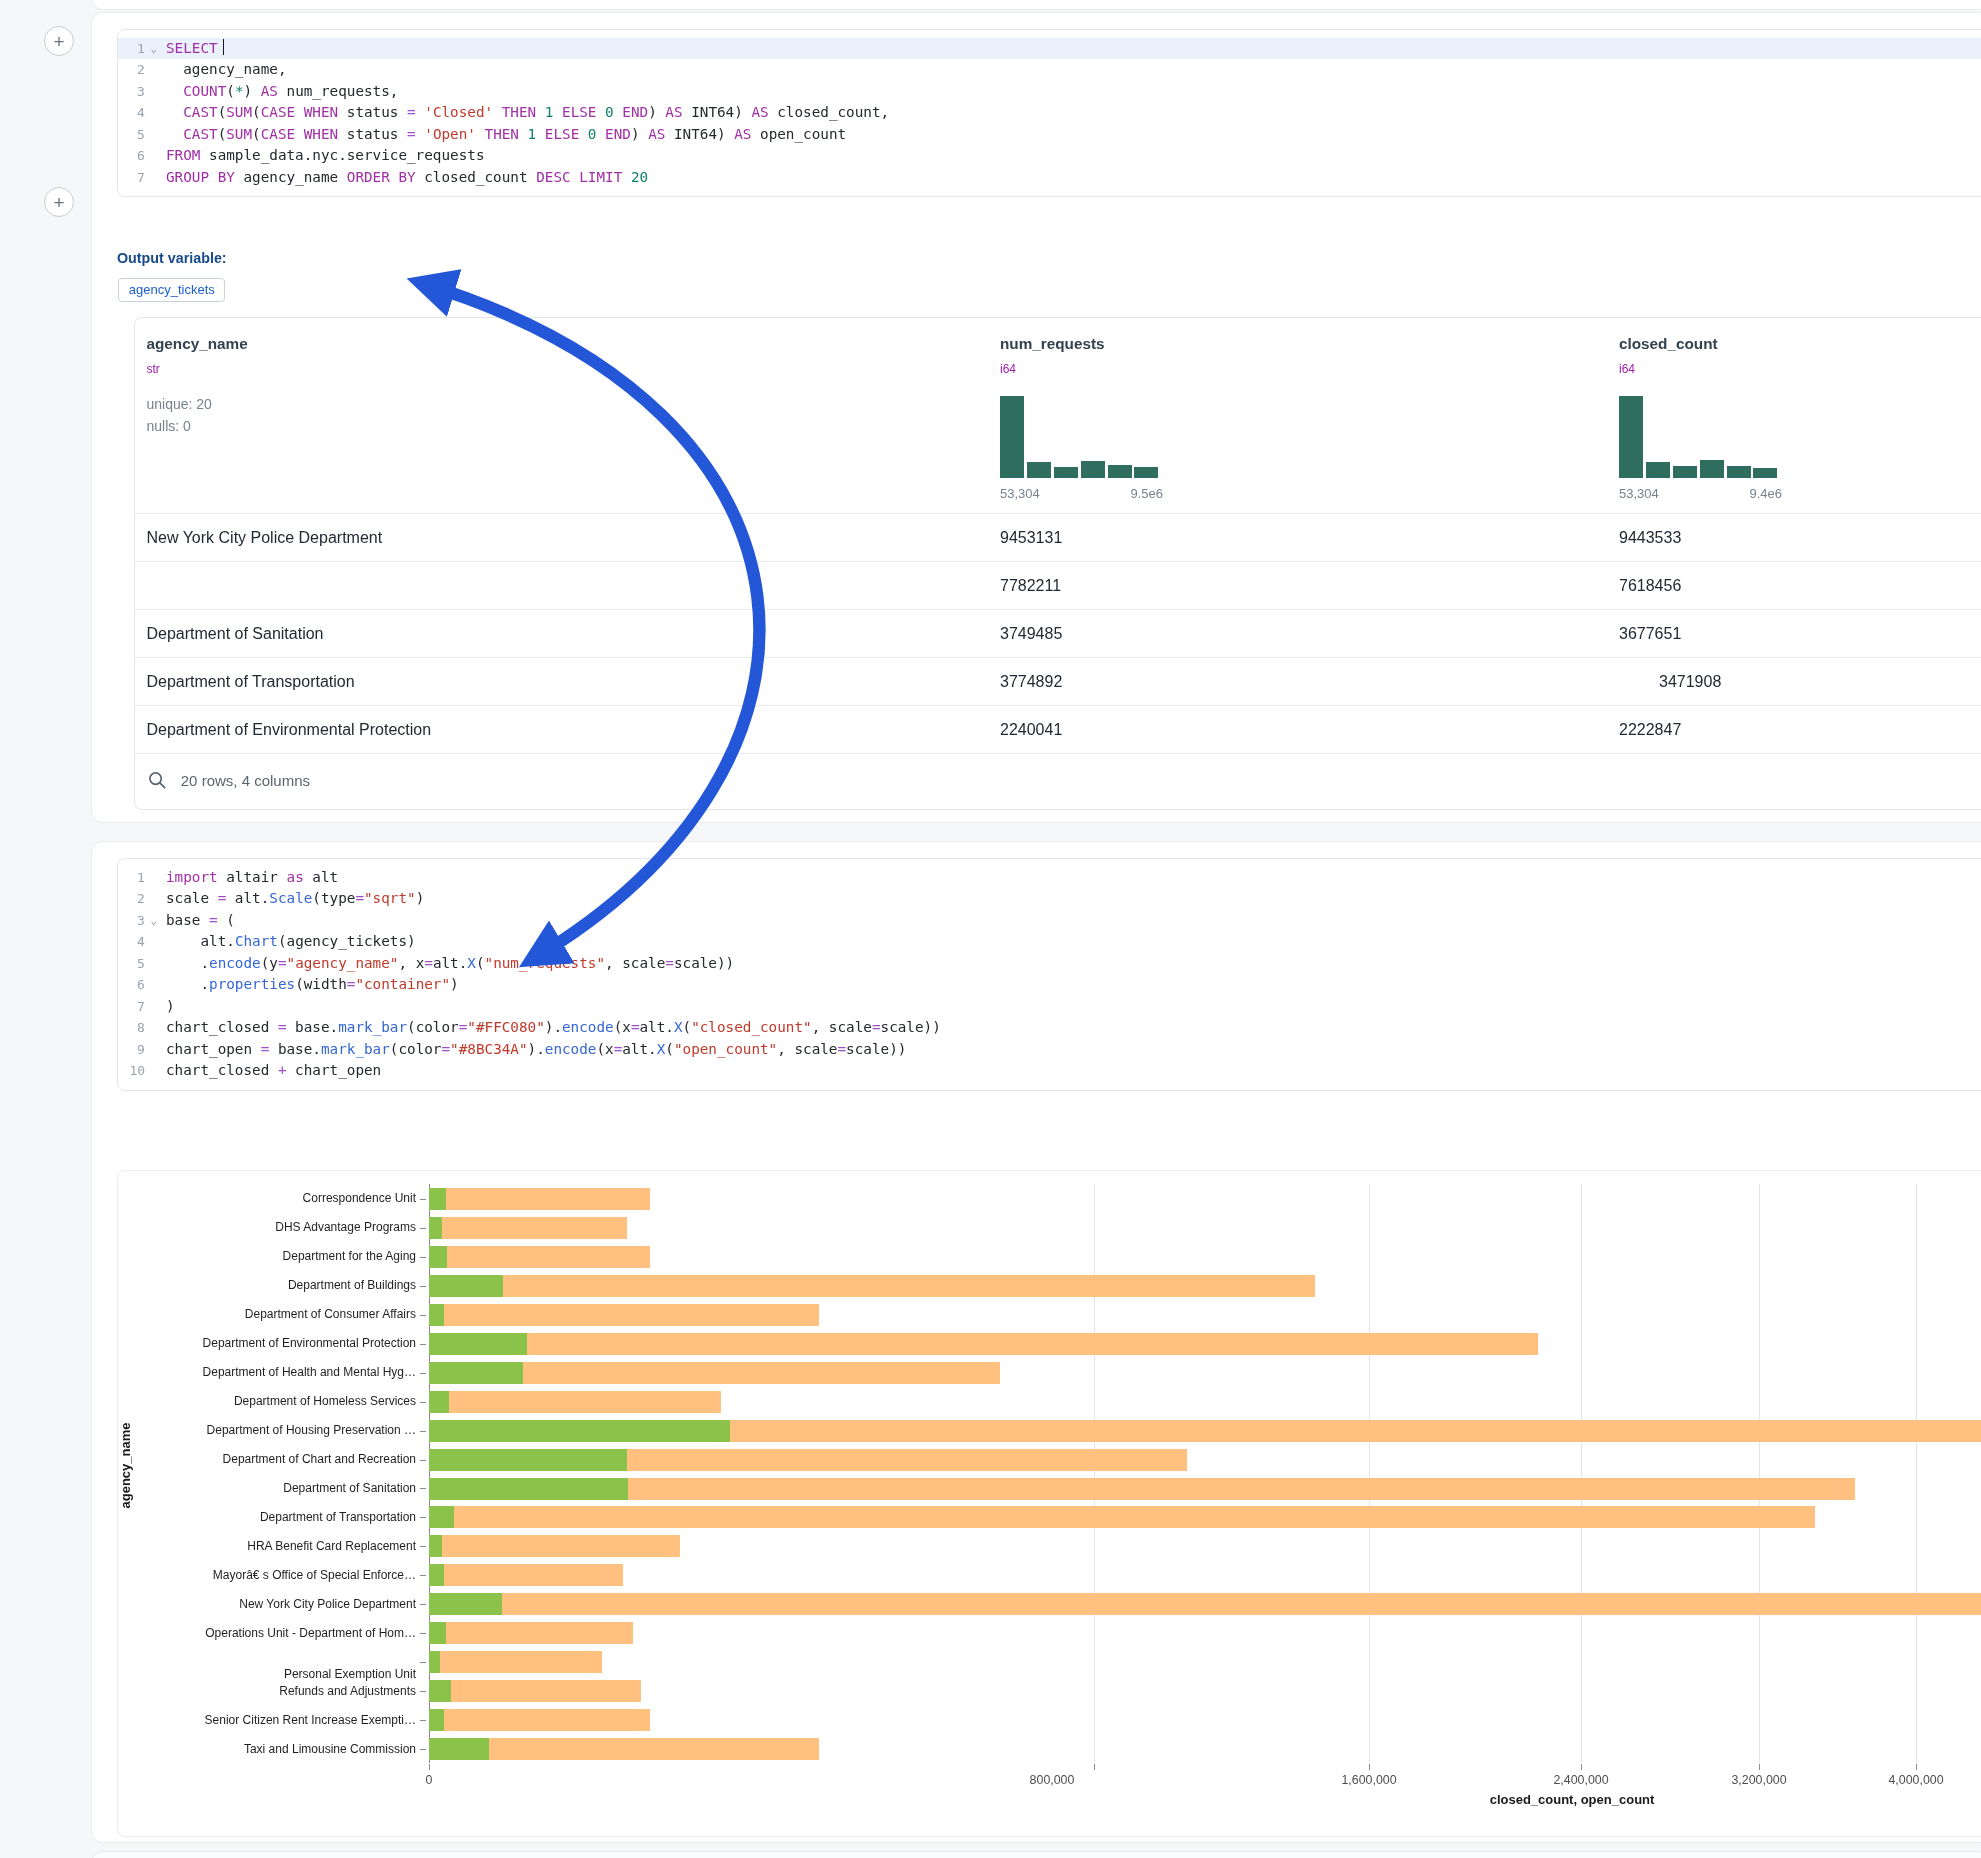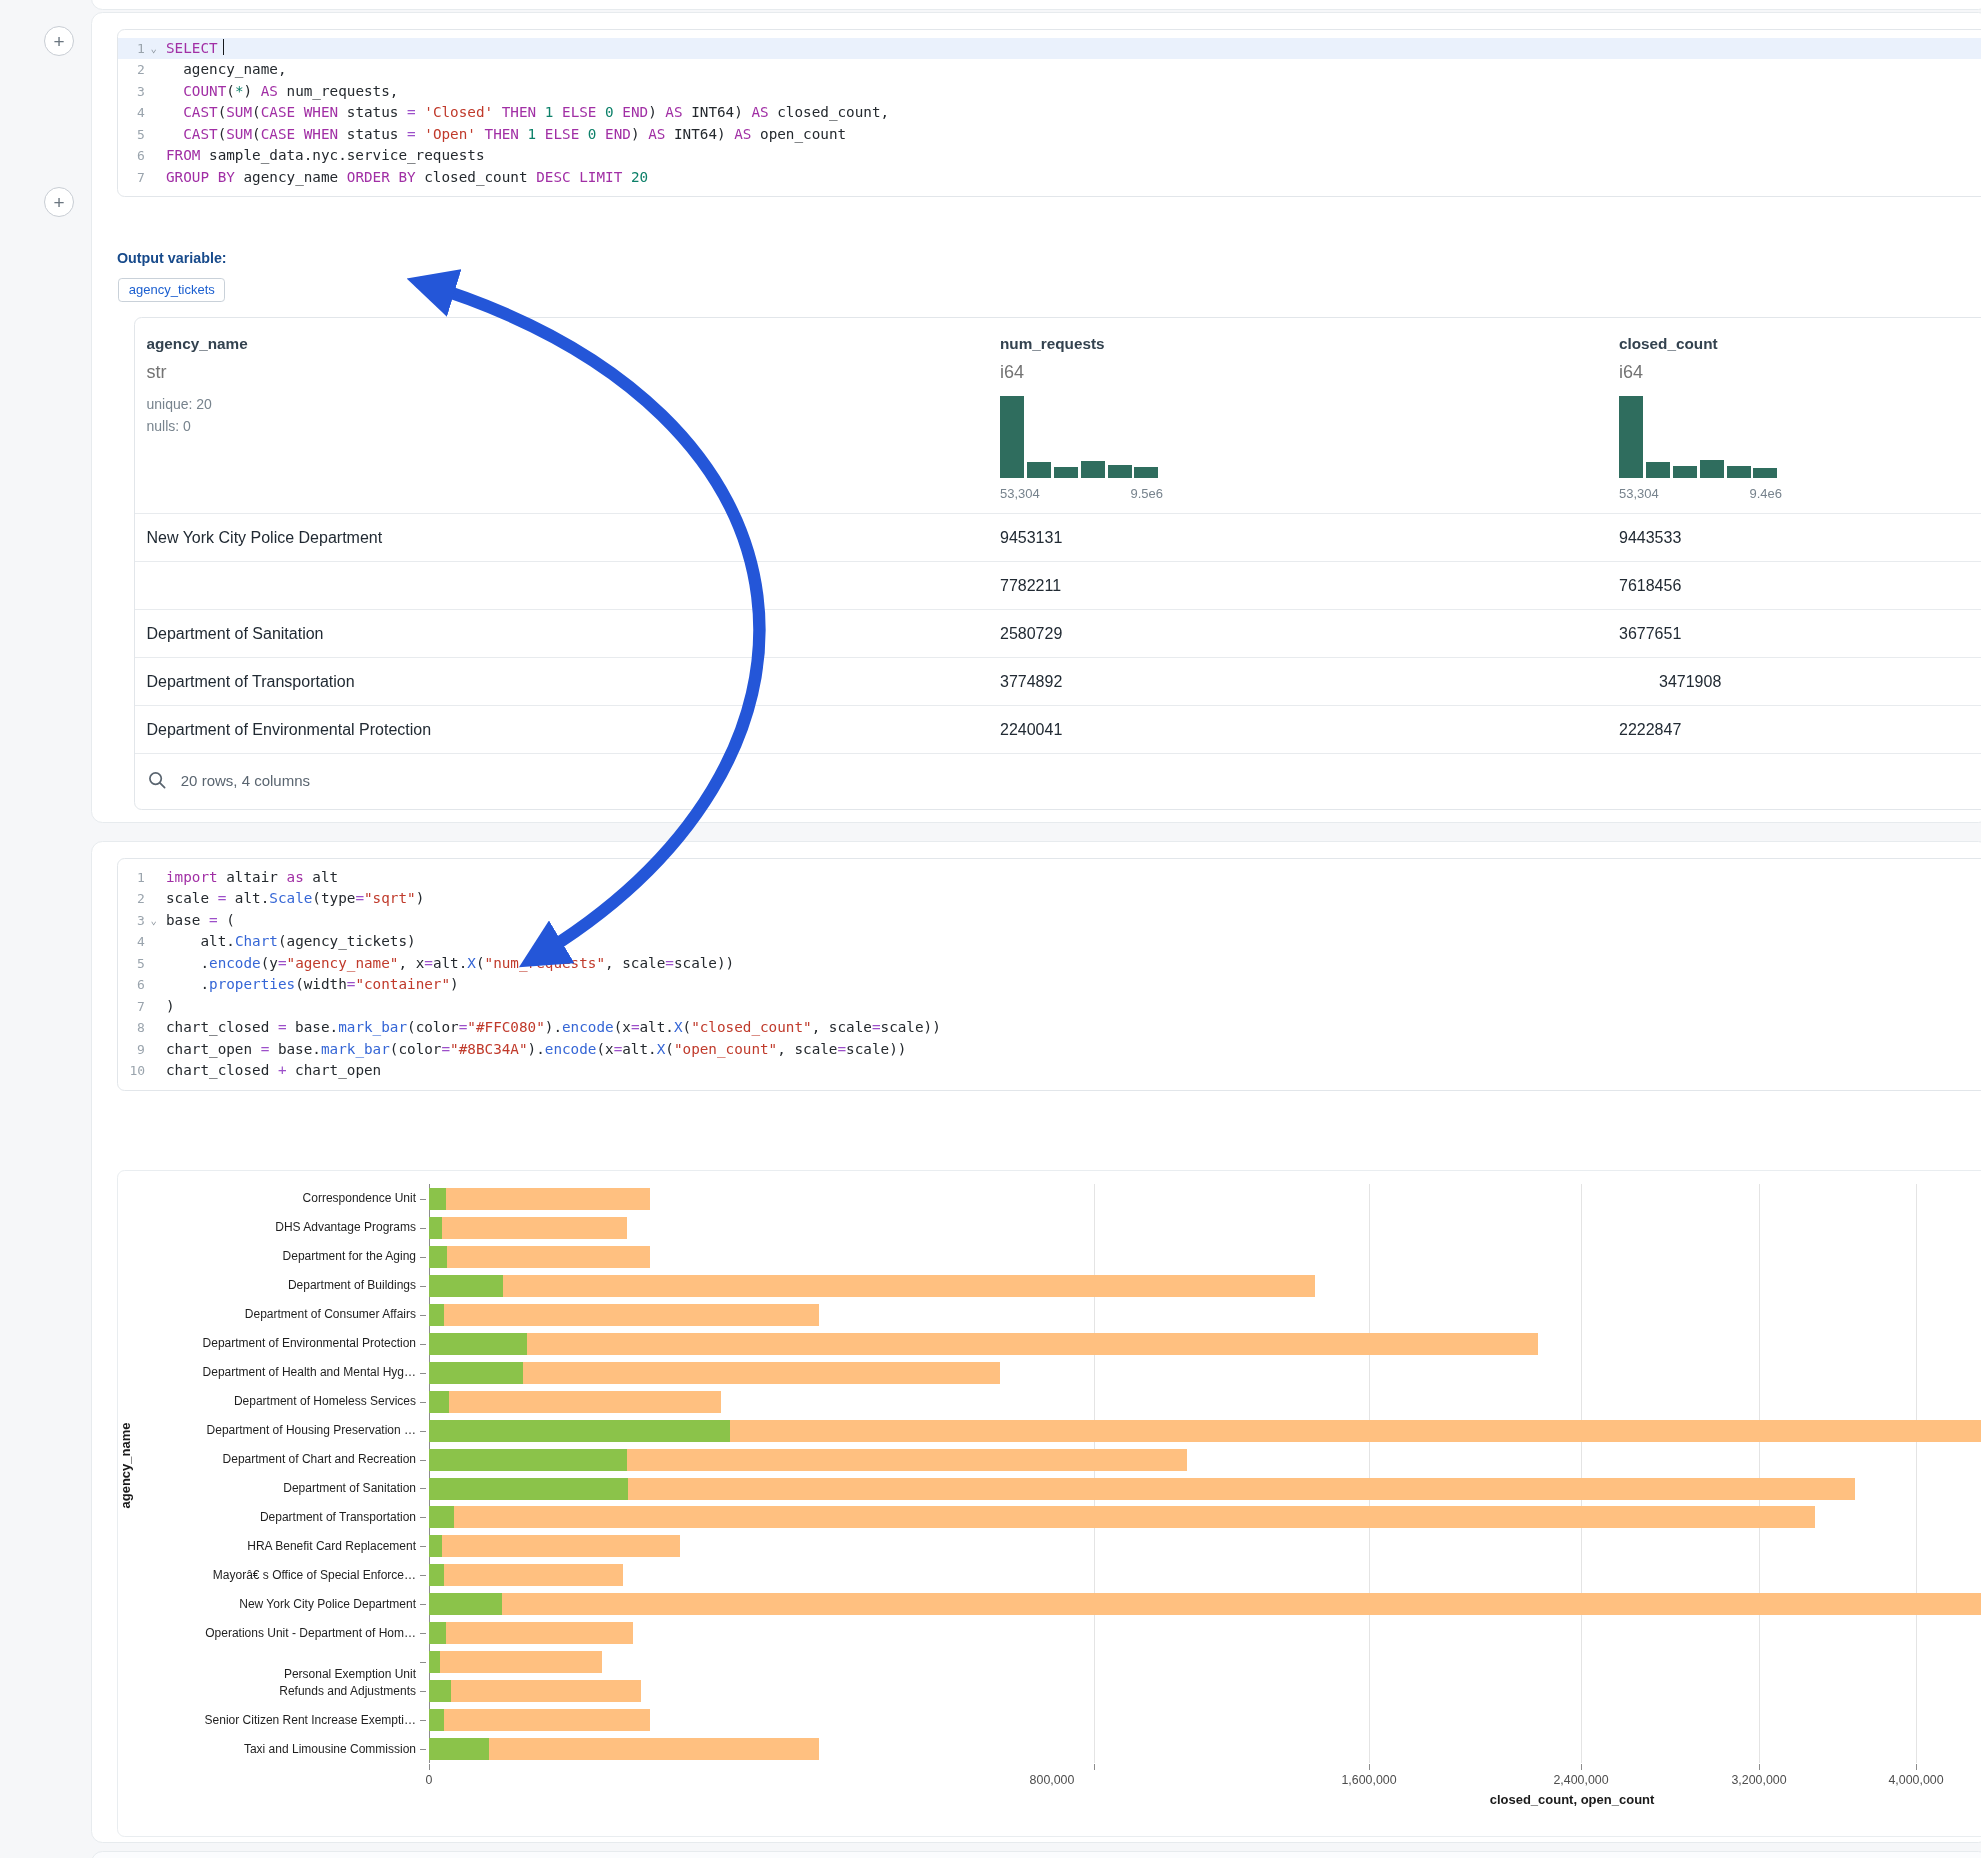--- a/index.html
+++ b/index.html
@@ -34,21 +34,21 @@
   .outvar{position:absolute;left:117px;top:250px;display:flex;align-items:center;gap:11.5px;flex-direction:column;}
   .outvar-label{font-size:14.3px;font-weight:bold;color:#174a8b;}
   .outvar-badge{display:inline-block;max-width:122px;overflow:hidden;white-space:nowrap;
     border:1px solid #c9d1d9;border-radius:3.8px;padding:3.8px 9.6px;font-size:13px;color:#1b5fd0;background:#fff;}
 
   
   #table-panel{position:absolute;left:134px;top:317px;width:1854px;height:491px;
     background:#fff;border:1px solid #e2e6ea;border-radius:7.6px;overflow:hidden;}
   #table-headers{position:absolute;inset:0;}
   .col-name{position:absolute;font-size:15.3px;font-weight:bold;color:#33424f;}
-  .col-type{position:absolute;font-size:18px;color:#737373;}
+  .col-type{position:absolute;font-size:12px;color:#a21caf;}
   .col-stat{position:absolute;font-size:14px;color:#77838d;}
   .hist{position:absolute;width:163px;height:82px;display:flex;align-items:flex-end;gap:2.9px;}
   .hist-bar{width:24px;}
   .hist-range{position:absolute;width:163px;display:flex;justify-content:space-between;font-size:13px;color:#77838d;}
   #table-rows{position:absolute;left:0;right:0;top:195px;border-bottom:1px solid #e8ebee;}
   .trow{position:relative;height:47px;border-top:1px solid #e8ebee;}
   .tcell{position:absolute;top:0;line-height:47px;font-size:16px;color:#212a33;white-space:nowrap;}
   .tfooter{position:absolute;left:13.4px;top:438px;height:48px;display:flex;align-items:center;gap:13.4px;
     font-size:15px;color:#5a6570;}
 
@@ -138,21 +138,21 @@
           <div class="tcell" style="left: 11.5px;">New York City Police Department</div>
           <div class="tcell" style="left: 865px;">9453131</div>
           <div class="tcell" style="left: 1484px;">9443533</div>
         </div>
         <div class="trow">
           <div class="tcell" style="left: 865px;">7782211</div>
           <div class="tcell" style="left: 1484px;">7618456</div>
         </div>
         <div class="trow">
           <div class="tcell" style="left: 11.5px;">Department of Sanitation</div>
-          <div class="tcell" style="left: 865px;">2580729</div>
+          <div class="tcell" style="left: 865px;">3749485</div>
           <div class="tcell" style="left: 1484px;">3677651</div>
         </div>
         <div class="trow">
           <div class="tcell" style="left: 11.5px;">Department of Transportation</div>
           <div class="tcell" style="left: 865px;">3774892</div>
           <div class="tcell" style="left: 1484px; margin-left: 40px;">3471908</div>
         </div>
         <div class="trow">
           <div class="tcell" style="left: 11.5px;">Department of Environmental Protection</div>
           <div class="tcell" style="left: 865px;">2240041</div>

